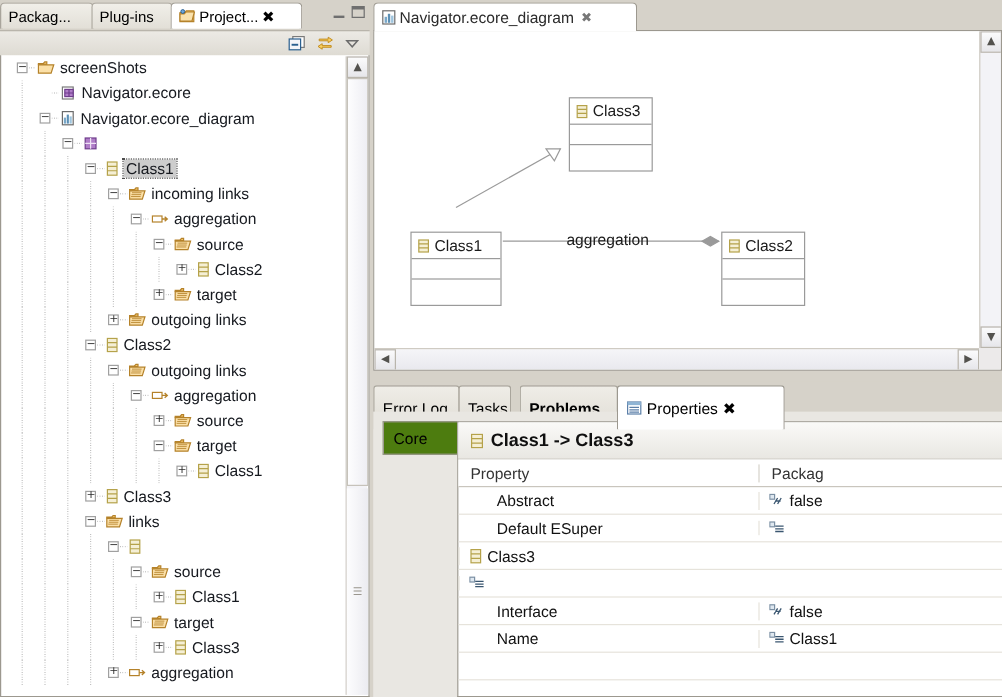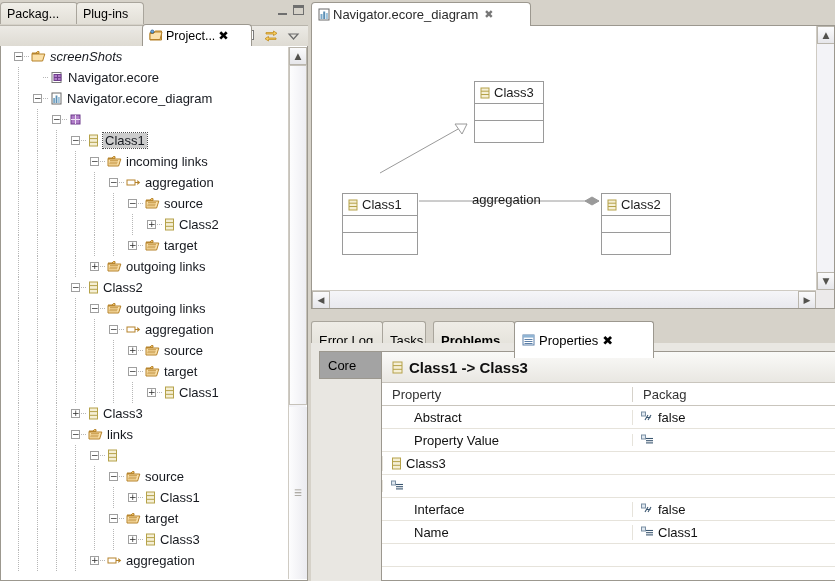--- a/index.html
+++ b/index.html
@@ -144,21 +144,21 @@
     background:linear-gradient(#efedE7,#dfdcd4);white-space:nowrap;font-size:13px;
   }
   .bt.bold{font-weight:bold;}
   .bt.active{background:#fff;border-color:#9c988f;z-index:6;}
   .bottom-body{
     position:absolute;left:0;top:25px;right:0;bottom:0;
     background:#e9e7e2;
   }
   .core-tab{
     position:absolute;left:8px;top:8px;width:62px;height:28px;
-    box-sizing:border-box;background:#a3a3a3;
+    box-sizing:border-box;background:#4d7c0f;
     border:1px solid #9c988f;border-right:none;
     display:flex;align-items:center;padding-left:8px;font-size:13px;
   }
   .prop-panel{
     position:absolute;left:70px;top:8px;right:0;bottom:0;
     background:#fff;border:1px solid #9c988f;border-right:none;box-sizing:border-box;
   }
   .prop-header{
     height:30px;display:flex;align-items:center;gap:6px;padding-left:10px;
     background:linear-gradient(#fafaf8,#e9e7e2);
@@ -188,21 +188,21 @@
 
   <div class="left-view">
 
     <div class="left-tabs">
       <div class="lt inactive" style="left:0;width:78px;">
         <span>Packag...</span>
       </div>
       <div class="lt inactive" style="left:76px;width:68px;">
         <span>Plug-ins</span>
       </div>
-      <div class="lt active" style="left:142px;width:110px;margin-top:22px;">
+      <div class="lt active" style="left:142px;width:110px;">
         <span class="tb-ic">
           <svg width="14" height="13" viewBox="0 0 14 13">
             <path d="M1 3.5 L5 3.5 L6.2 2 L12.5 2 L12.5 11 L1 11 Z" fill="#f3c76b" stroke="#b5822a" stroke-width="1"></path>
             <path d="M1 4.5 L4.5 4.5 L6 3 L13 3 L11 10.5 L1 10.5 Z" fill="#fae2ad" stroke="#b5822a" stroke-width="1"></path>
             <circle cx="3.3" cy="2.6" r="1.6" fill="#6fa8dc" stroke="#2a5f8f" stroke-width="0.8"></circle>
           </svg>
         </span>
         <span>Project...</span>
         <span class="close">✖</span>
       </div>
@@ -231,21 +231,21 @@
           <path d="M2 3 L11 3 L6.5 8 Z" fill="none" stroke="#6b6b6b" stroke-width="1.2"></path>
         </svg>
       </span>
     </div>
 
     <div class="tree-wrap">
       <div class="tree" id="tree-host">
           <div class="row">
             <div class="twisty" style="left: 13px; top: 6px;">−</div>
             <div class="guide-h" style="left: 23px; top: 10px; width: 6px;"></div>
-            <div class="lbl" style="left: 30px; display: flex; gap: 4px; font-style: italic;">
+            <div class="lbl" style="left: 30px; display: flex; gap: 4px;">
               <span class="tb-ic">
                 <svg width="15" height="13" viewBox="0 0 15 13">
                   <path d="M1 3 L5 3 L6.3 1.6 L8 1.6 L8 3.6 L1 3.6 Z" fill="#f5c66a" stroke="#b5822a"></path>
                   <path d="M1 4 L13.8 4 L11.6 11 L1 11 Z" fill="#fbe0a8" stroke="#b5822a"></path>
                 </svg>
               </span>
               <span class="lbl-txt">screenShots</span>
             </div>
           </div>
           <div class="row">
@@ -862,21 +862,21 @@
                   <span class="tb-ic">
                     <svg width="13" height="12" viewBox="0 0 13 12">
                       <rect x="0.5" y="1" width="4" height="4" fill="#dfe8f0" stroke="#7b8fa3"></rect>
                       <path d="M4 9 L7 4 M7 9 L10 4 M5 6.5 L9.5 6.5" stroke="#3a5670" stroke-width="1.1" fill="none"></path>
                     </svg>
                   </span>
                   <span>false</span>
                 </div>
               </div>
               <div class="grow">
-                <div class="gc-prop">Property Value</div>
+                <div class="gc-prop">Default ESuper</div>
                 <div class="gc-val">
                   <span class="tb-ic">
                     <svg width="13" height="12" viewBox="0 0 13 12">
                       <rect x="0.5" y="1" width="4" height="4" fill="#dfe8f0" stroke="#7b8fa3"></rect>
                       <line x1="5" y1="4.5" x2="12" y2="4.5" stroke="#3a5670" stroke-width="1.1"></line>
                       <line x1="5" y1="6.7" x2="12" y2="6.7" stroke="#3a5670" stroke-width="1.1"></line>
                       <line x1="5" y1="8.9" x2="12" y2="8.9" stroke="#3a5670" stroke-width="1.1"></line>
                     </svg>
                   </span>
                   <span></span>

